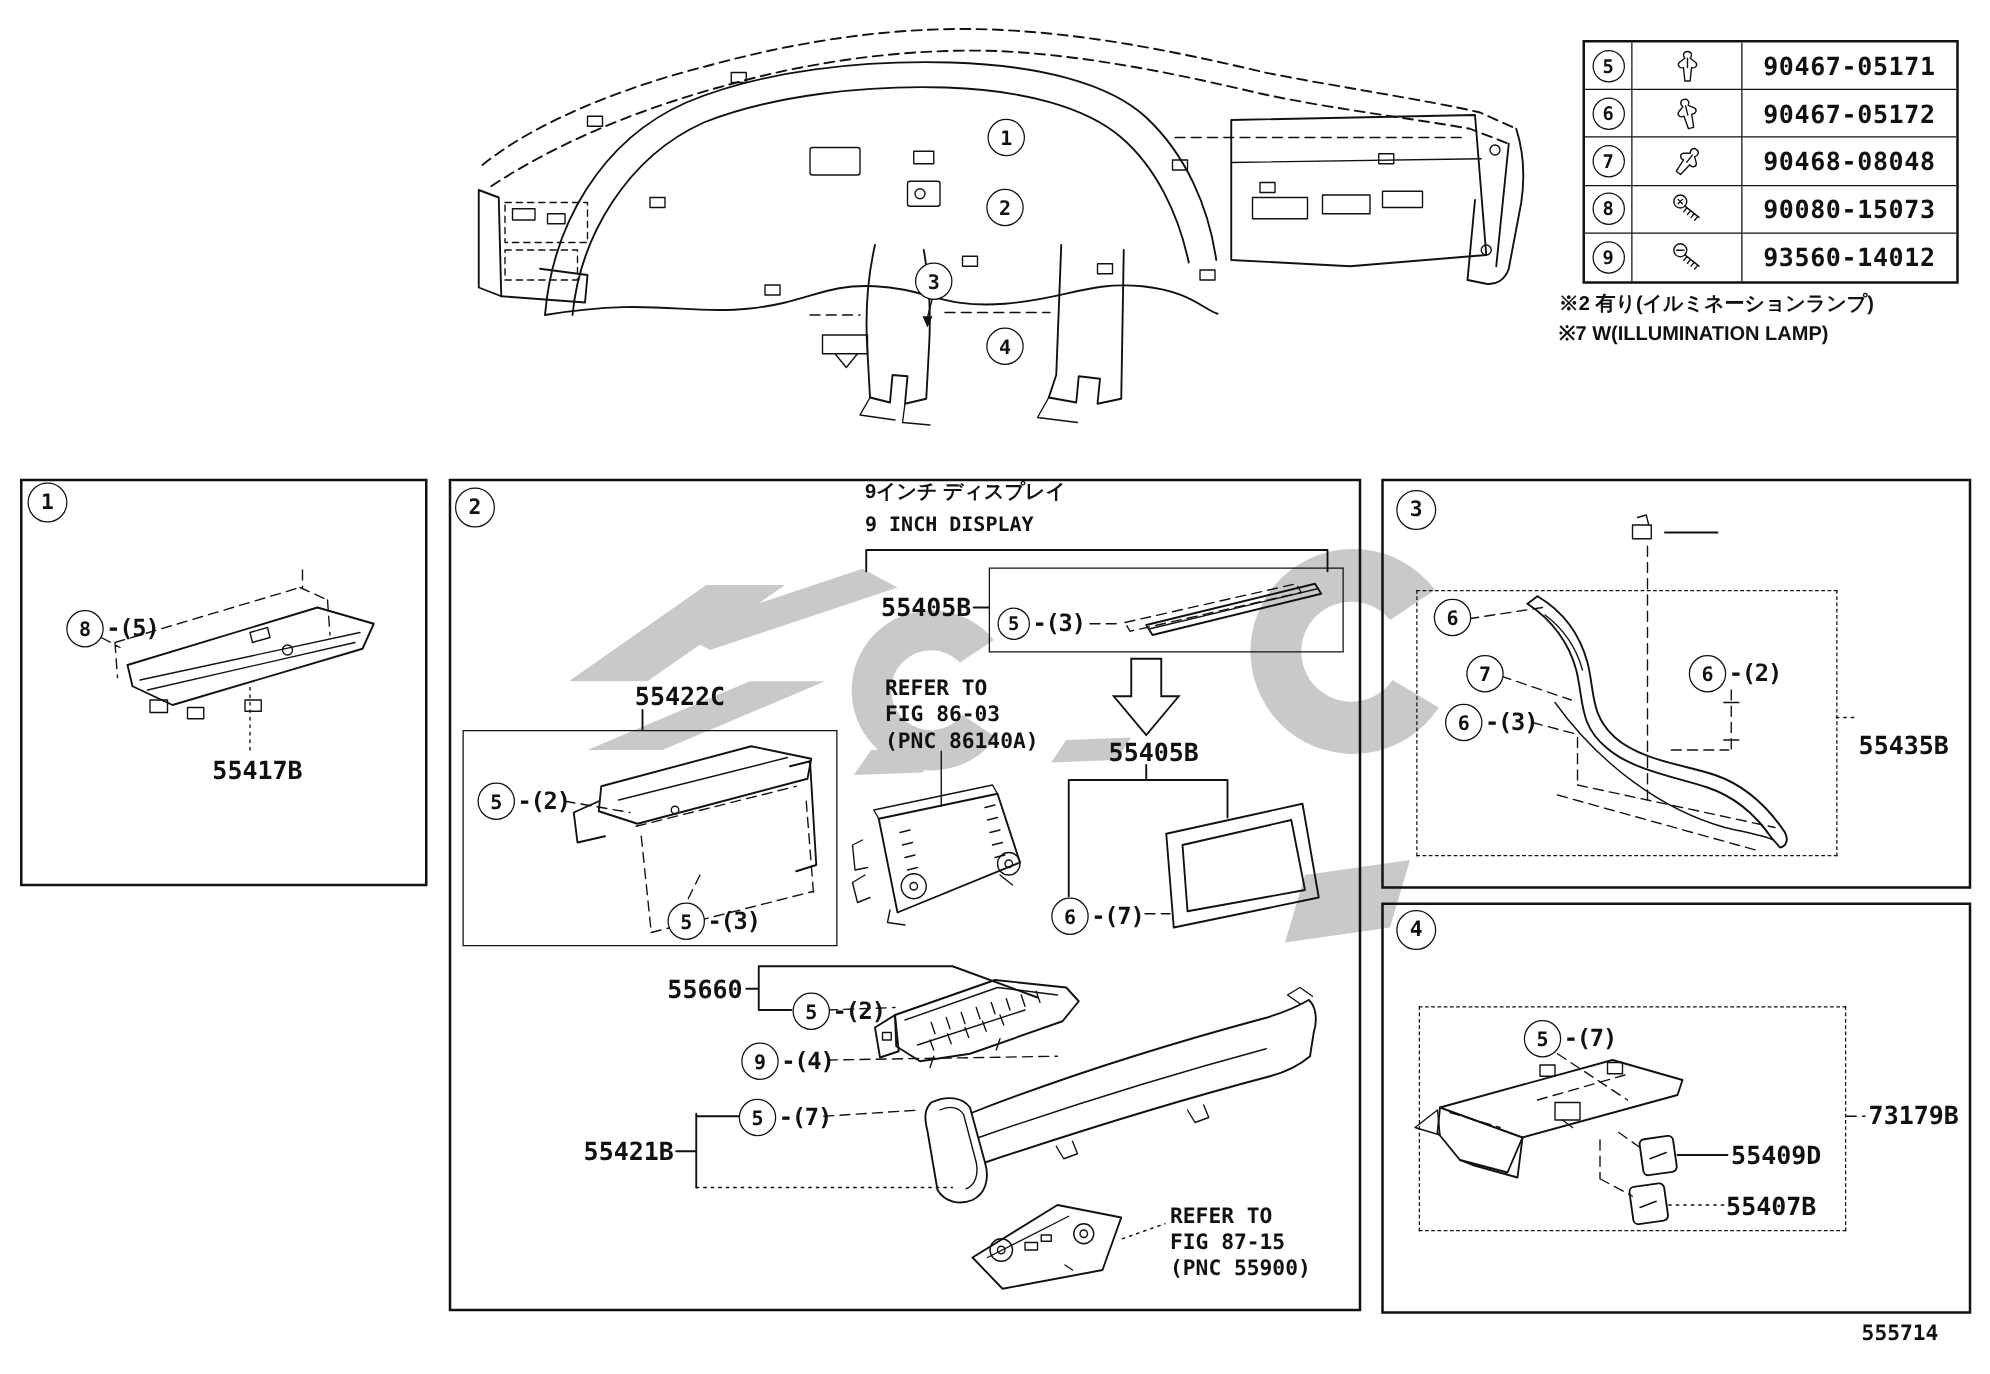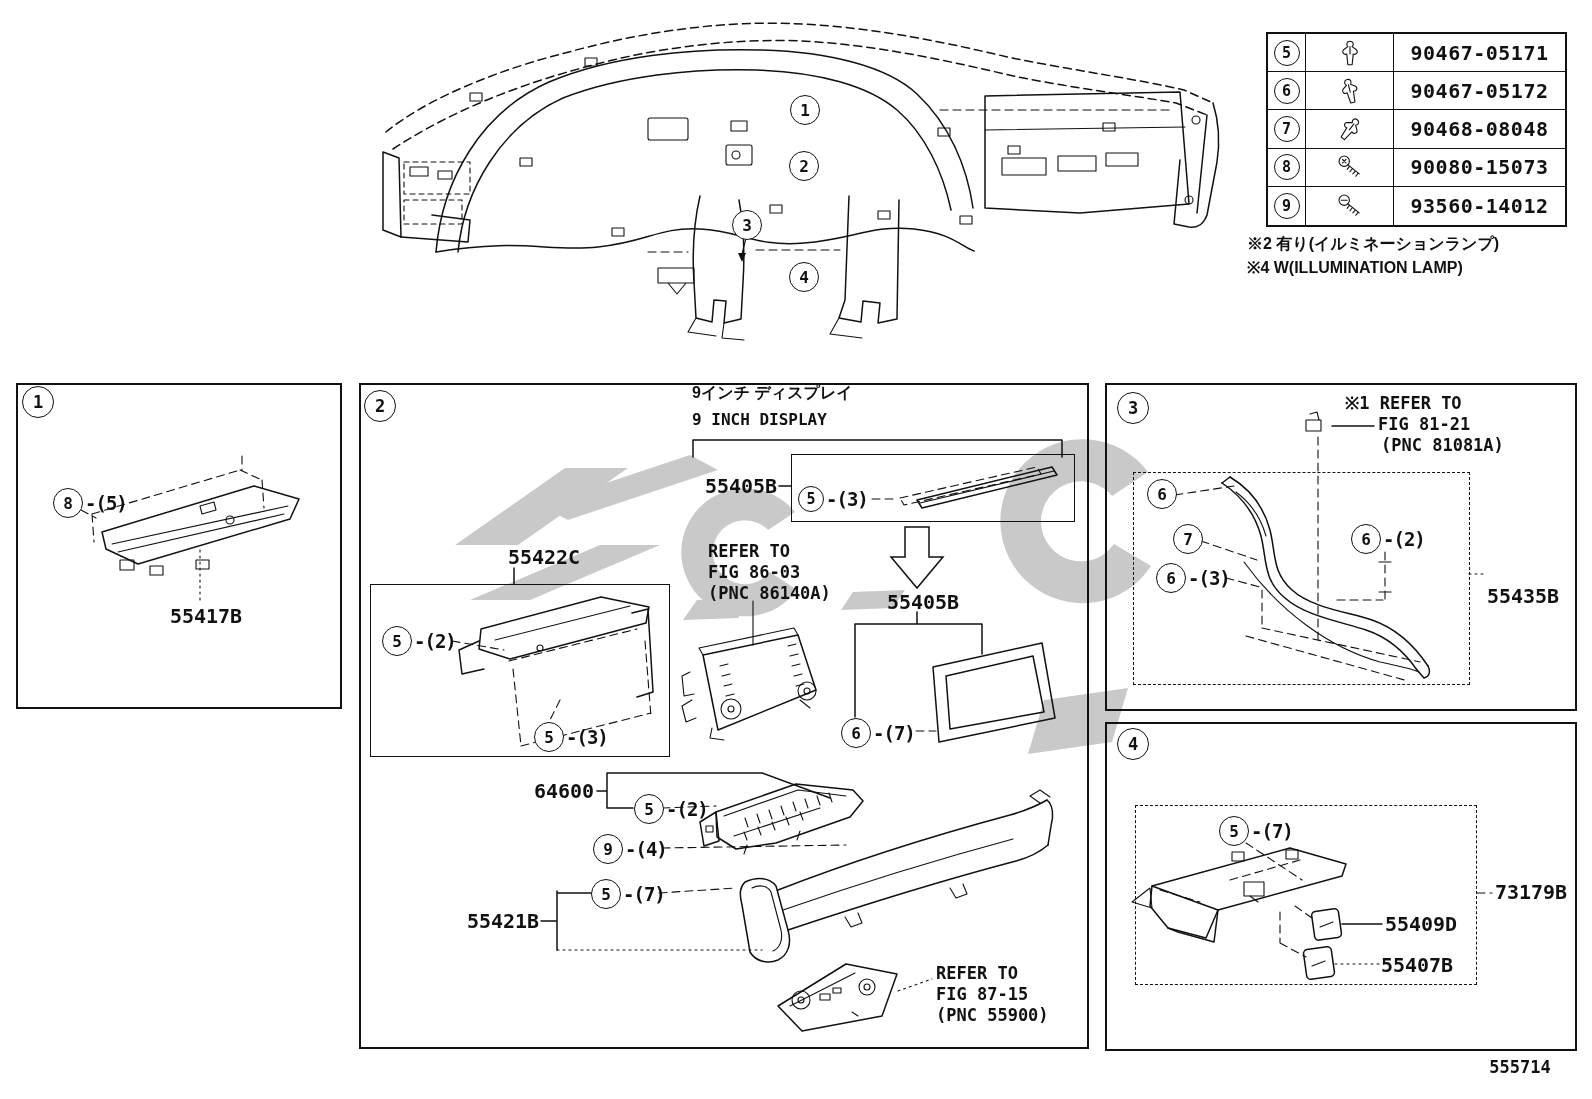--- a/index.html
+++ b/index.html
@@ -307,21 +307,21 @@
           <circle class="ln thin" cx="8" cy="8" r="4.5"></circle>
           <path class="ln thin" d="M5.5 8 H10.5 M11 11 L21 19 M12.5 12.5 l-2 2.5 M15 14.5 l-2 2.5 M17.5 16.5 l-2 2.5 M20 18.5 l-2 2.5"></path>
         </svg>
       </div>
     <div class="tc c3 last">
         <span class="pn">93560-14012</span>
       </div>
   </div>
 
   <div class="txt note" style="left:1247px;top:232px;">※2 有り(イルミネーションランプ)</div>
-  <div class="txt note" style="left:1247px;top:256px;">※4 W(ILLUMINATION LAMP)</div>
+  <div class="txt note" style="left:1247px;top:256px;">※7 W(ILLUMINATION LAMP)</div>
 
   <div class="co" style="left:790px;top:95px;">
       <span class="co-c">1</span>
     </div>
   <div class="co" style="left:789px;top:151px;">
       <span class="co-c">2</span>
     </div>
   <div class="co" style="left:732px;top:210px;">
       <span class="co-c">3</span>
     </div>
@@ -367,45 +367,40 @@
   <div class="txt ref" style="left:708px;top:541px;">
     <div>REFER TO</div>
     <div>FIG 86-03</div>
     <div>(PNC 86140A)</div>
   </div>
   <div class="plabel" style="left:923px;top:602px;">55405B</div>
   <div class="co" style="left:841px;top:718px;">
     <span class="co-c">6</span>
     <span class="co-s">-(7)</span>
   </div>
-  <div class="plabel" style="left:564px;top:791px;">64600</div>
+  <div class="plabel" style="left:564px;top:791px;">55660</div>
   <div class="co" style="left:634px;top:794px;">
     <span class="co-c">5</span>
     <span class="co-s">-(2)</span>
   </div>
   <div class="co" style="left:593px;top:834px;">
     <span class="co-c">9</span>
     <span class="co-s">-(4)</span>
   </div>
   <div class="co" style="left:591px;top:879px;">
     <span class="co-c">5</span>
     <span class="co-s">-(7)</span>
   </div>
   <div class="plabel" style="left:503px;top:921px;">55421B</div>
   <div class="txt ref" style="left:936px;top:963px;">
     <div>REFER TO</div>
     <div>FIG 87-15</div>
     <div>(PNC 55900)</div>
   </div>
 
-  <div class="txt ref" style="left:1345px;top:393px;">
-    <div><span>※1</span> <span>REFER TO</span></div>
-    <div style="padding-left:33px;">FIG 81-21</div>
-    <div style="padding-left:36px;">(PNC 81081A)</div>
-  </div>
   <div class="co" style="left:1147px;top:479px;">
     <span class="co-c">6</span>
     <span class="co-s"></span>
   </div>
   <div class="co" style="left:1173px;top:524px;">
     <span class="co-c">7</span>
     <span class="co-s"></span>
   </div>
   <div class="co" style="left:1156px;top:563px;">
     <span class="co-c">6</span>

